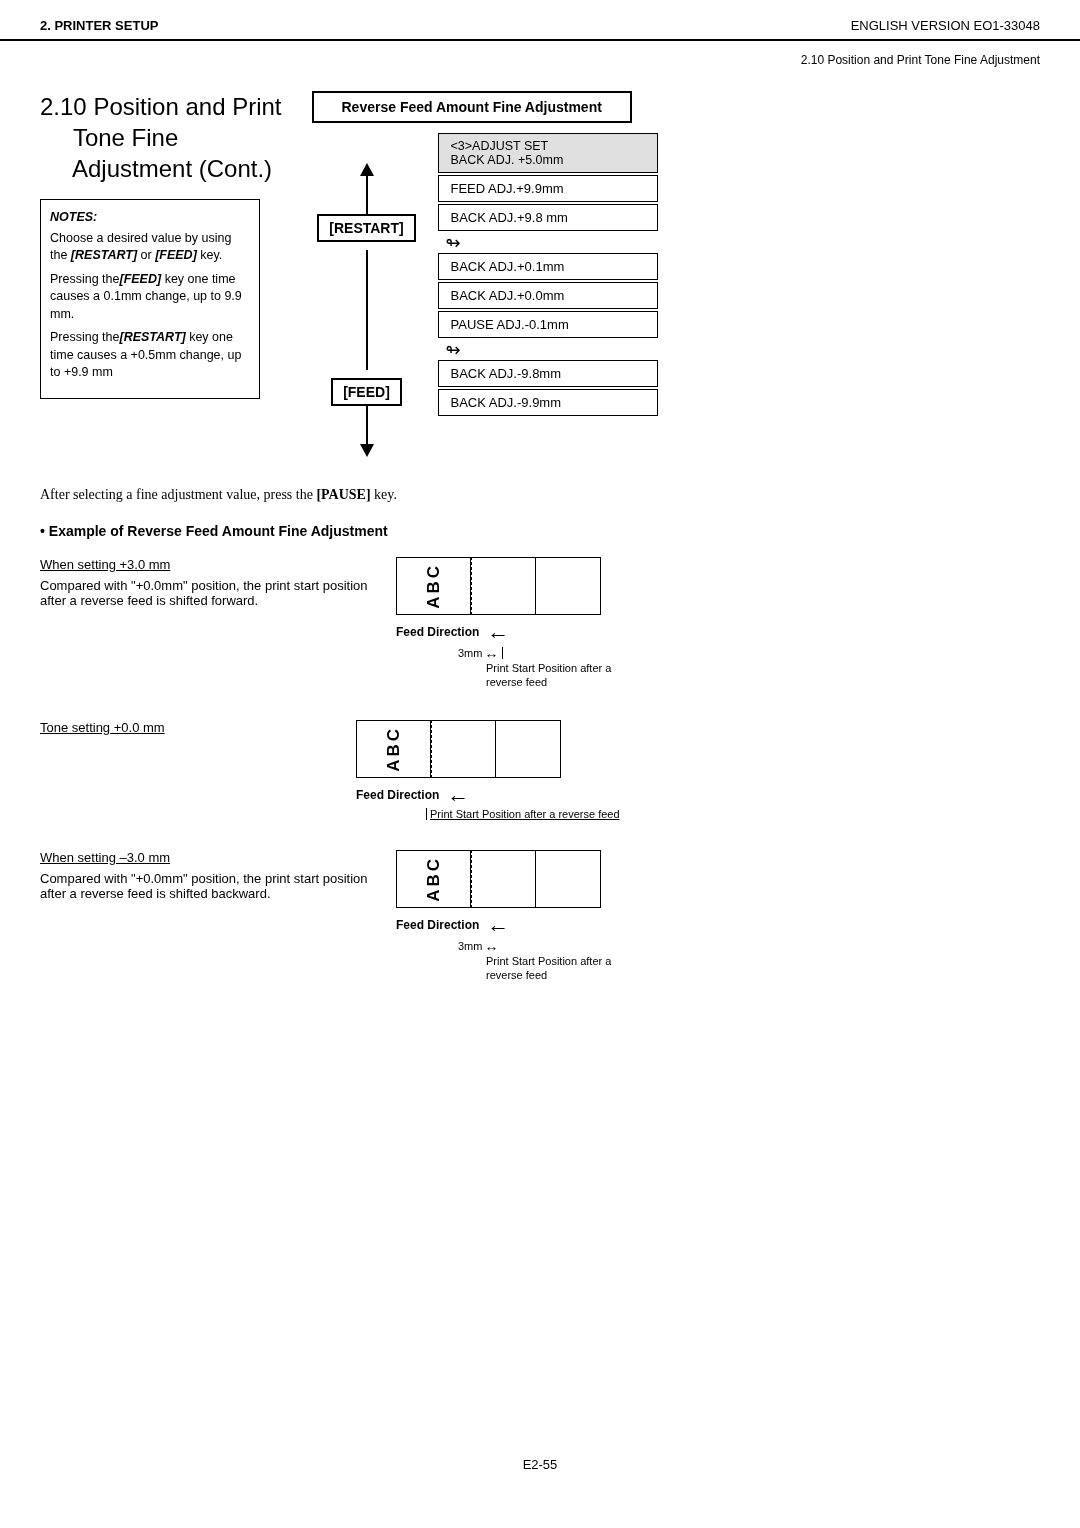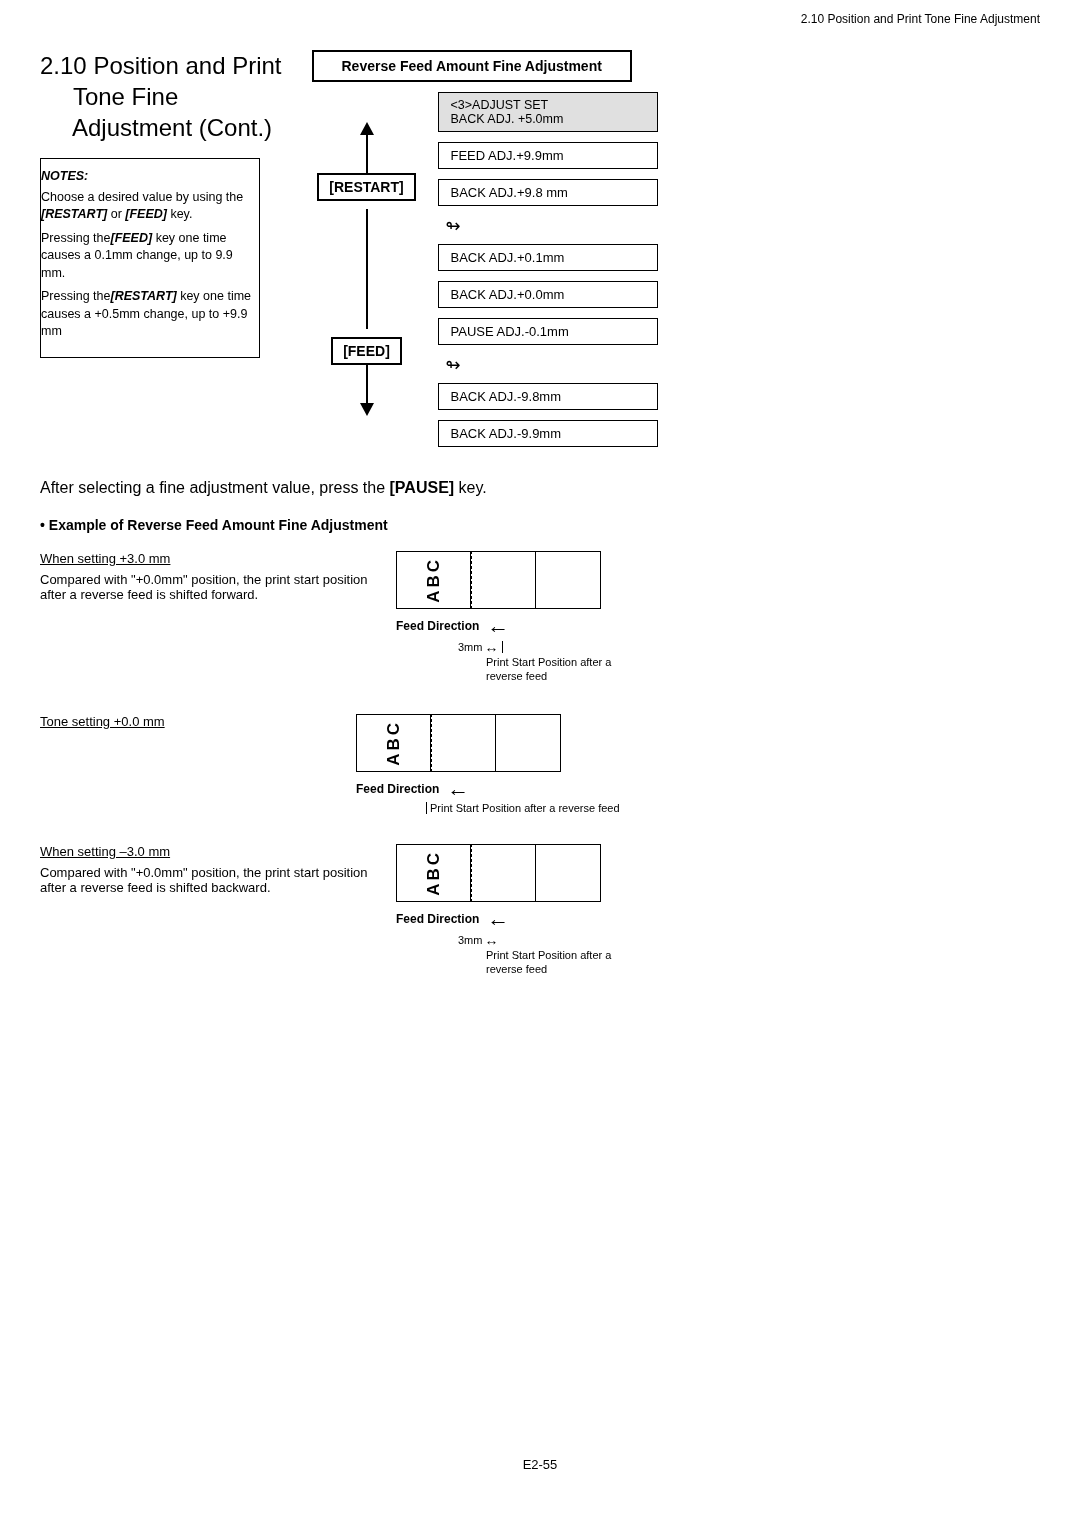--- a/index.html
+++ b/index.html
@@ -45,21 +45,21 @@
       min-width: 230px;
     }
     .section-title {
       font-size: 24px;
       font-weight: normal;
       line-height: 1.3;
       margin-bottom: 14px;
     }
     .notes-box {
       border: 1.5px solid #000;
-      padding: 10px 0;
+      padding: 10px 9px;
       font-size: 12.5px;
       max-width: 220px;
     }
     .notes-title {
       font-style: italic;
       font-weight: bold;
       margin-bottom: 6px;
     }
     .notes-box p {
       margin-bottom: 6px;
@@ -96,21 +96,21 @@
       font-weight: bold;
       font-size: 14px;
       margin-top: 8px;
       border: 2px solid #000;
       padding: 4px 10px;
     }
     
     .menu-col {
       display: flex;
       flex-direction: column;
-      gap: 8px;
+      gap: 0;
       min-width: 220px;
     }
     .menu-item {
       border: 1.5px solid #000;
       padding: 5px 12px;
       font-size: 13px;
       margin-bottom: 2px;
       background: #fff;
       white-space: nowrap;
     }
@@ -120,21 +120,22 @@
     }
     .squiggle {
       font-size: 18px;
       text-align: left;
       padding-left: 8px;
       line-height: 1;
       margin: 1px 0;
     }
     .pause-line {
       margin: 18px 0 20px 0;
-      font-size: 16px;
+      font-size: 14px;
+      font-family: Liberation Serif, serif;
     }
     
     .example-section {
       margin-top: 10px;
     }
     .example-title {
       font-weight: bold;
       font-size: 14px;
       margin-bottom: 18px;
     }
@@ -195,20 +196,26 @@
       font-size: 17px;
       font-weight: bold;
       letter-spacing: 3px;
     }
   </style>
 </head>
 <body>
 
 <div class="page">
 
+  <div class="header">
+    <span class="header-left">2. PRINTER SETUP</span>
+    <div>
+      <div>ENGLISH VERSION EO1-33048</div>
+    </div>
+  </div>
   <div class="subheader">2.10 Position and Print Tone Fine Adjustment</div>
 
   <div class="content">
 
     <div class="top-section">
 
       <div class="title-block">
         <div class="section-title">2.10  Position and Print<br>&nbsp;&nbsp;&nbsp;&nbsp; Tone Fine<br>&nbsp;&nbsp;&nbsp;&nbsp; Adjustment (Cont.)</div>
         <div class="notes-box">
           <div class="notes-title">NOTES:</div>
@@ -308,21 +315,21 @@
               <div class="label-cell-blank"></div>
               <div class="label-cell-blank"></div>
             </div>
             <div style="position:absolute; left:75px; top:0; bottom:0; border-left:1.5px dashed #000;"></div>
           </div>
           <div style="margin-top:4px; display:flex; align-items:center; gap:8px;">
             <span class="feed-direction-label">Feed Direction</span>
             <span style="font-size:22px; font-weight:bold;">←</span>
           </div>
           
-          <div style="margin-left:70px; display:flex; flex-direction:column; font-size:11px;">
+          <div style="margin-left:70px; display:flex; flex-direction:column; font-size:11px;text-decoration:underline;">
             <div style="display:flex; align-items:center; gap:3px;">
               <span style="border-left:1.5px solid #000; height:12px; display:inline-block;"></span>
               <span>Print Start Position after a reverse feed</span>
             </div>
           </div>
         </div>
       </div>
 
       <div class="feed-example">
         <div class="feed-example-left">

